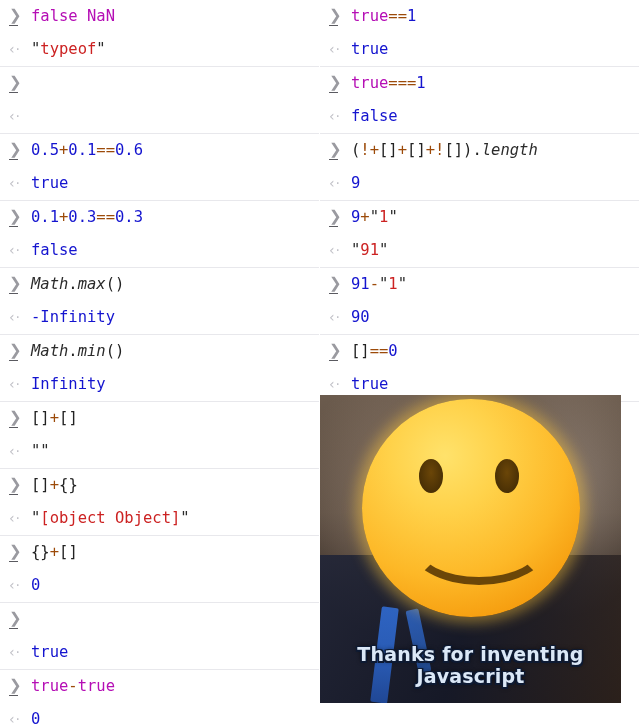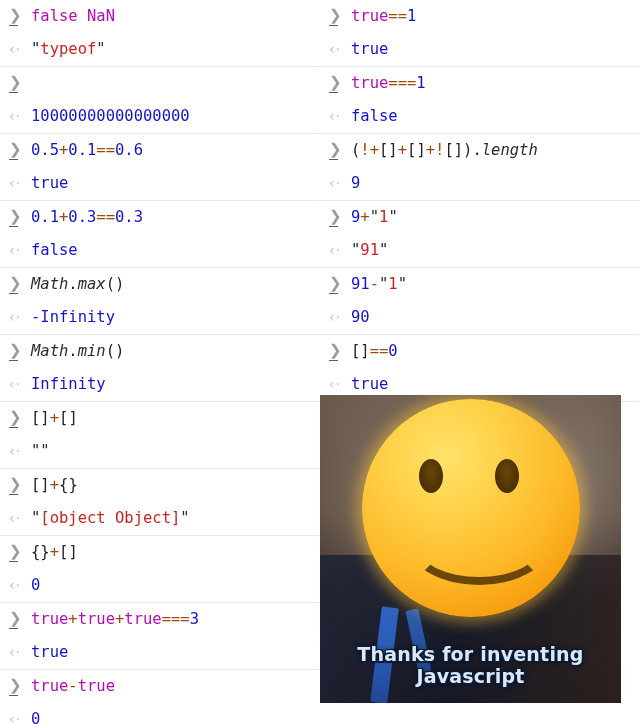--- a/index.html
+++ b/index.html
@@ -203,21 +203,21 @@
 
 <div id="console">
 
   <div class="column left" id="col-left">
       <div class="entry">
         <div class="row input"><span class="prompt in">❯</span><span class="code"><span class="t-kw">false</span><span class="t-punct"> </span><span class="t-kw">NaN</span></span></div>
         <div class="row output"><span class="prompt out">‹</span><span class="code"><span class="t-quote">"</span><span class="t-str">typeof</span><span class="t-quote">"</span></span></div>
       </div>
       <div class="entry">
         <div class="row input"><span class="prompt in">❯</span></div>
-        <div class="row output"><span class="prompt out">‹</span><span class="code"><span class="t-num">10000000000000000</span></span></div>
+        <div class="row output"><span class="prompt out">‹</span></div>
       </div>
       <div class="entry">
         <div class="row input"><span class="prompt in">❯</span><span class="code"><span class="t-num">0.5</span><span class="t-op">+</span><span class="t-num">0.1</span><span class="t-op">==</span><span class="t-num">0.6</span></span></div>
         <div class="row output"><span class="prompt out">‹</span><span class="code"><span class="t-bool">true</span></span></div>
       </div>
       <div class="entry">
         <div class="row input"><span class="prompt in">❯</span><span class="code"><span class="t-num">0.1</span><span class="t-op">+</span><span class="t-num">0.3</span><span class="t-op">==</span><span class="t-num">0.3</span></span></div>
         <div class="row output"><span class="prompt out">‹</span><span class="code"><span class="t-bool">false</span></span></div>
       </div>
       <div class="entry">
@@ -234,21 +234,21 @@
       </div>
       <div class="entry">
         <div class="row input"><span class="prompt in">❯</span><span class="code"><span class="t-punct">[</span><span class="t-punct">]</span><span class="t-op">+</span><span class="t-punct">{</span><span class="t-punct">}</span></span></div>
         <div class="row output"><span class="prompt out">‹</span><span class="code"><span class="t-quote">"</span><span class="t-str">[object Object]</span><span class="t-quote">"</span></span></div>
       </div>
       <div class="entry">
         <div class="row input"><span class="prompt in">❯</span><span class="code"><span class="t-punct">{</span><span class="t-punct">}</span><span class="t-op">+</span><span class="t-punct">[</span><span class="t-punct">]</span></span></div>
         <div class="row output"><span class="prompt out">‹</span><span class="code"><span class="t-num">0</span></span></div>
       </div>
       <div class="entry">
-        <div class="row input"><span class="prompt in">❯</span><span class="code"><span class="t-kw">true</span><span class="t-op">+</span><span class="t-kw">true</span><span class="t-op">+</span><span class="t-kw">true</span><span class="t-op">===</span><span class="t-num">3</span></span></div>
+        <div class="row input"><span class="prompt in">❯</span></div>
         <div class="row output"><span class="prompt out">‹</span><span class="code"><span class="t-bool">true</span></span></div>
       </div>
       <div class="entry">
         <div class="row input"><span class="prompt in">❯</span><span class="code"><span class="t-kw">true</span><span class="t-op">-</span><span class="t-kw">true</span></span></div>
         <div class="row output"><span class="prompt out">‹</span><span class="code"><span class="t-num">0</span></span></div>
       </div>
     </div>
   <div class="column right" id="col-right">
       <div class="entry">
         <div class="row input"><span class="prompt in">❯</span><span class="code"><span class="t-kw">true</span><span class="t-op">==</span><span class="t-num">1</span></span></div>

